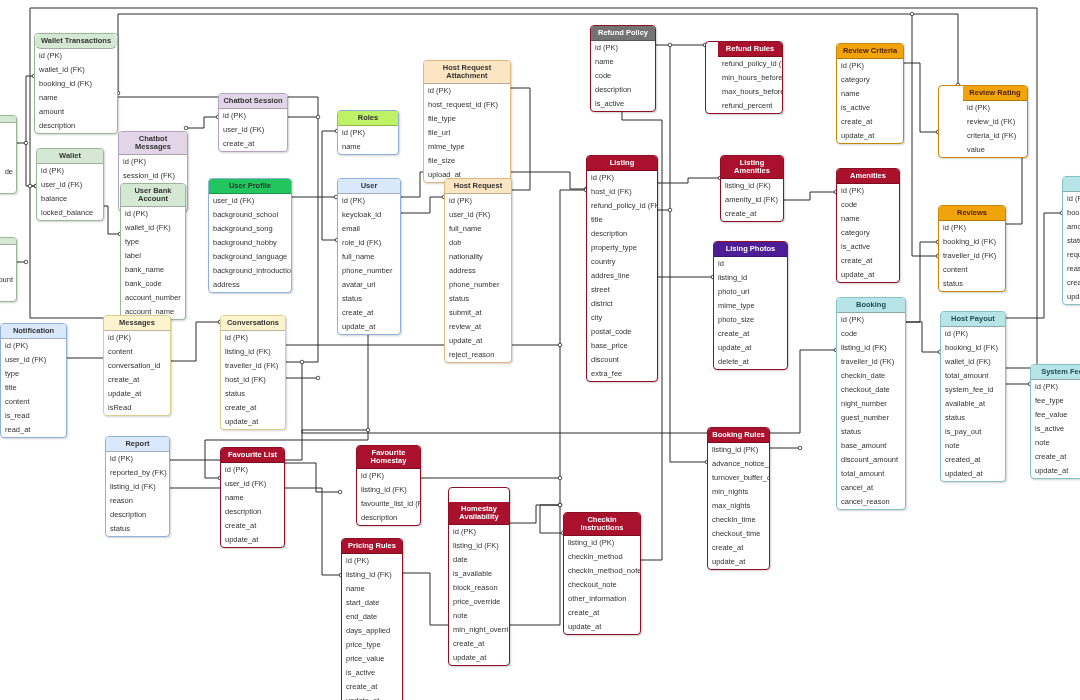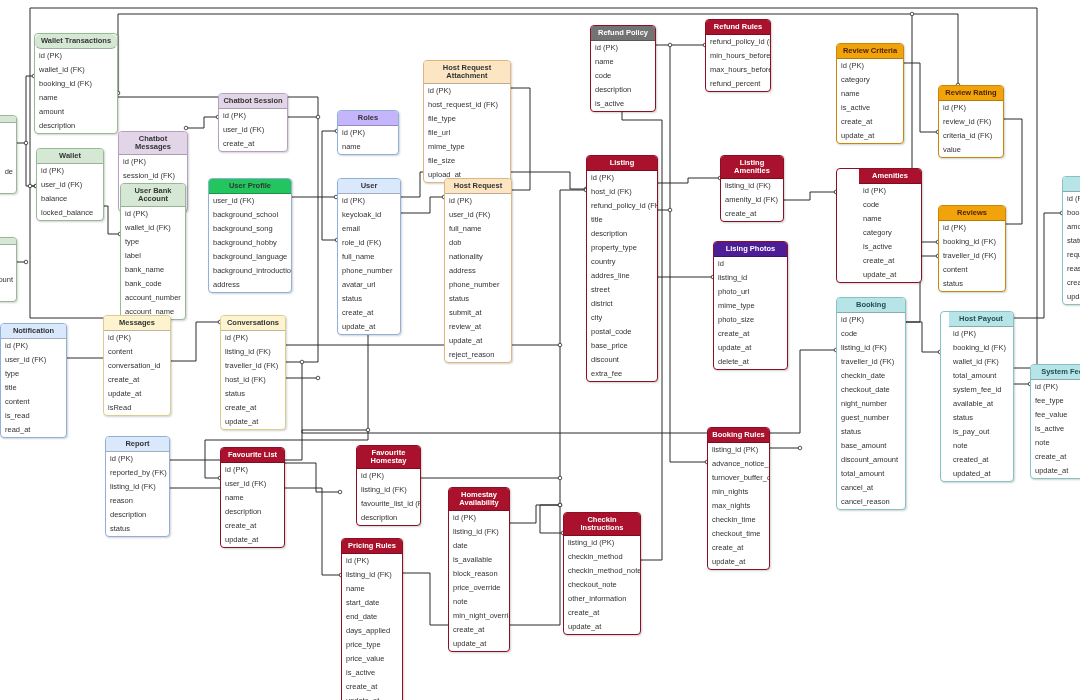--- a/index.html
+++ b/index.html
@@ -190,21 +190,21 @@
       <div class="entity-header" style="background: #22c55e; color: rgb(51, 51, 51);">User Profile</div>
       <div class="field-row">user_id (FK)</div>
       <div class="field-row">background_school</div>
       <div class="field-row">background_song</div>
       <div class="field-row">background_hobby</div>
       <div class="field-row">background_language</div>
       <div class="field-row">background_introduction</div>
       <div class="field-row">address</div>
     </div>
     <div class="entity" style="left: 337px; top: 110px; width: 60px; border-color: rgb(143, 177, 217);">
-      <div class="entity-header" style="background: #c4b5fd; color: rgb(51, 51, 51);">Roles</div>
+      <div class="entity-header" style="background: #bef264; color: rgb(51, 51, 51);">Roles</div>
       <div class="field-row">id (PK)</div>
       <div class="field-row">name</div>
     </div>
     <div class="entity" style="left: 337px; top: 178px; width: 62px; border-color: rgb(143, 177, 217);">
       <div class="entity-header" style="background: rgb(218, 232, 252); color: rgb(51, 51, 51);">User</div>
       <div class="field-row">id (PK)</div>
       <div class="field-row">keycloak_id</div>
       <div class="field-row">email</div>
       <div class="field-row">role_id (FK)</div>
       <div class="field-row">full_name</div>
@@ -240,37 +240,37 @@
       <div class="field-row">reject_reason</div>
     </div>
     <div class="entity" style="left: 590px; top: 25px; width: 64px; border-color: rgb(140, 15, 37);">
       <div class="entity-header" style="background: #737373; color: rgb(255, 255, 255);">Refund Policy</div>
       <div class="field-row">id (PK)</div>
       <div class="field-row">name</div>
       <div class="field-row">code</div>
       <div class="field-row">description</div>
       <div class="field-row">is_active</div>
     </div>
-    <div class="entity" style="left: 705px; top: 19px; width: 64px; border-color: rgb(140, 15, 37);">
+    <div class="entity" style="left: 705px; top: 41px; width: 64px; border-color: rgb(140, 15, 37); padding-left: 12px;">
       <div class="entity-header" style="background: rgb(169, 17, 44); color: rgb(255, 255, 255);">Refund Rules</div>
       <div class="field-row">refund_policy_id (FK)</div>
       <div class="field-row">min_hours_before_</div>
       <div class="field-row">max_hours_before_</div>
       <div class="field-row">refund_percent</div>
     </div>
     <div class="entity" style="left: 836px; top: 43px; width: 66px; border-color: rgb(201, 135, 8);">
       <div class="entity-header" style="background: rgb(240, 163, 10); color: rgb(77, 31, 0);">Review Criteria</div>
       <div class="field-row">id (PK)</div>
       <div class="field-row">category</div>
       <div class="field-row">name</div>
       <div class="field-row">is_active</div>
       <div class="field-row">create_at</div>
       <div class="field-row">update_at</div>
     </div>
-    <div class="entity" style="left: 938px; top: 85px; width: 64px; border-color: rgb(201, 135, 8);">
+    <div class="entity" style="left: 938px; top: 85px; width: 64px; border-color: rgb(201, 135, 8); padding-left: 24px;">
       <div class="entity-header" style="background: rgb(240, 163, 10); color: rgb(77, 31, 0);">Review Rating</div>
       <div class="field-row">id (PK)</div>
       <div class="field-row">review_id (FK)</div>
       <div class="field-row">criteria_id (FK)</div>
       <div class="field-row">value</div>
     </div>
     <div class="entity" style="left: 586px; top: 155px; width: 70px; border-color: rgb(140, 15, 37);">
       <div class="entity-header" style="background: rgb(169, 17, 44); color: rgb(255, 255, 255);">Listing</div>
       <div class="field-row">id (PK)</div>
       <div class="field-row">host_id (FK)</div>
@@ -287,21 +287,21 @@
       <div class="field-row">base_price</div>
       <div class="field-row">discount</div>
       <div class="field-row">extra_fee</div>
     </div>
     <div class="entity" style="left: 720px; top: 155px; width: 62px; border-color: rgb(140, 15, 37);">
       <div class="entity-header" style="background: rgb(169, 17, 44); color: rgb(255, 255, 255);">Listing Amenities</div>
       <div class="field-row">listing_id (FK)</div>
       <div class="field-row">amenity_id (FK)</div>
       <div class="field-row">create_at</div>
     </div>
-    <div class="entity" style="left: 836px; top: 168px; width: 62px; border-color: rgb(140, 15, 37); padding-left: 22px;">
+    <div class="entity" style="left: 836px; top: 168px; width: 62px; border-color: rgb(140, 15, 37);">
       <div class="entity-header" style="background: rgb(169, 17, 44); color: rgb(255, 255, 255);">Amenities</div>
       <div class="field-row">id (PK)</div>
       <div class="field-row">code</div>
       <div class="field-row">name</div>
       <div class="field-row">category</div>
       <div class="field-row">is_active</div>
       <div class="field-row">create_at</div>
       <div class="field-row">update_at</div>
     </div>
     <div class="entity" style="left: 713px; top: 241px; width: 73px; border-color: rgb(140, 15, 37);">
@@ -333,21 +333,21 @@
       <div class="field-row">checkout_date</div>
       <div class="field-row">night_number</div>
       <div class="field-row">guest_number</div>
       <div class="field-row">status</div>
       <div class="field-row">base_amount</div>
       <div class="field-row">discount_amount</div>
       <div class="field-row">total_amount</div>
       <div class="field-row">cancel_at</div>
       <div class="field-row">cancel_reason</div>
     </div>
-    <div class="entity" style="left: 940px; top: 311px; width: 64px; border-color: rgb(132, 194, 198); padding-left: 8px;">
+    <div class="entity" style="left: 940px; top: 311px; width: 64px; border-color: rgb(132, 194, 198);">
       <div class="entity-header" style="background: rgb(183, 228, 230); color: rgb(31, 78, 82);">Host Payout</div>
       <div class="field-row">id (PK)</div>
       <div class="field-row">booking_id (FK)</div>
       <div class="field-row">wallet_id (FK)</div>
       <div class="field-row">total_amount</div>
       <div class="field-row">system_fee_id</div>
       <div class="field-row">available_at</div>
       <div class="field-row">status</div>
       <div class="field-row">is_pay_out</div>
       <div class="field-row">note</div>
@@ -437,21 +437,21 @@
       <div class="field-row">start_date</div>
       <div class="field-row">end_date</div>
       <div class="field-row">days_applied</div>
       <div class="field-row">price_type</div>
       <div class="field-row">price_value</div>
       <div class="field-row">is_active</div>
       <div class="field-row">create_at</div>
       <div class="field-row">update_at</div>
     </div>
     <div class="entity" style="left: 448px; top: 487px; width: 60px; border-color: rgb(140, 15, 37);">
-      <div class="entity-header" style="background: rgb(169, 17, 44); color: rgb(255, 255, 255);">Homestay Availability</div>
+      <div class="entity-header" style="background: rgb(169, 17, 44); color: rgb(255, 255, 255); margin-top: 14px;">Homestay Availability</div>
       <div class="field-row">id (PK)</div>
       <div class="field-row">listing_id (FK)</div>
       <div class="field-row">date</div>
       <div class="field-row">is_available</div>
       <div class="field-row">block_reason</div>
       <div class="field-row">price_override</div>
       <div class="field-row">note</div>
       <div class="field-row">min_night_override</div>
       <div class="field-row">create_at</div>
       <div class="field-row">update_at</div>

